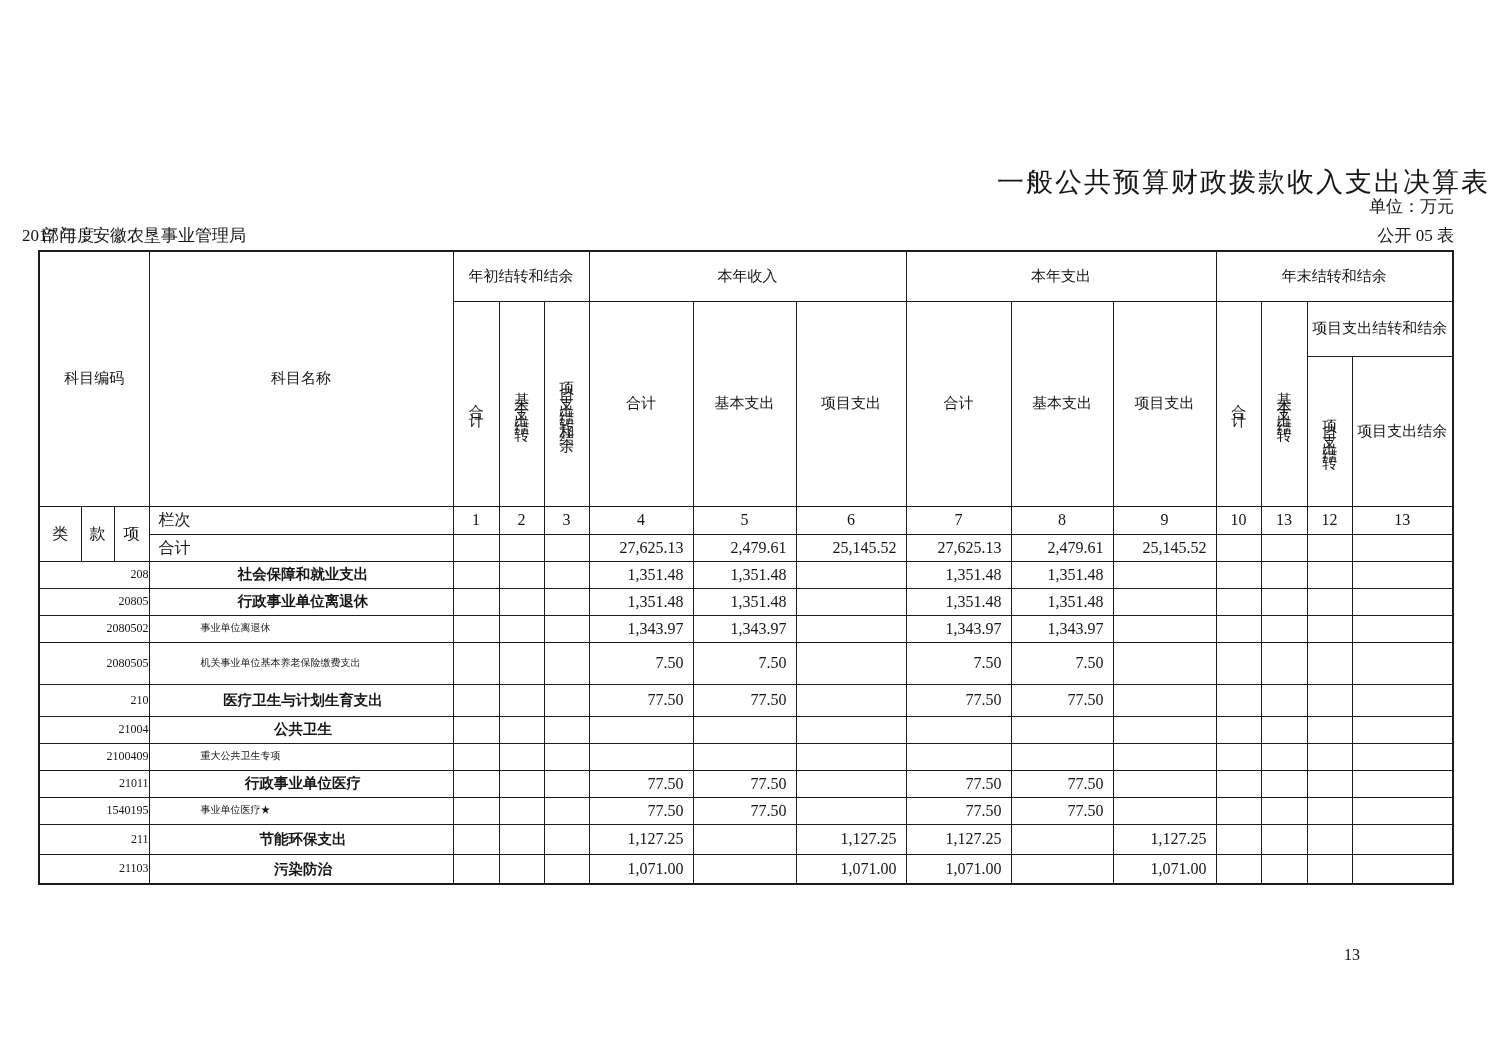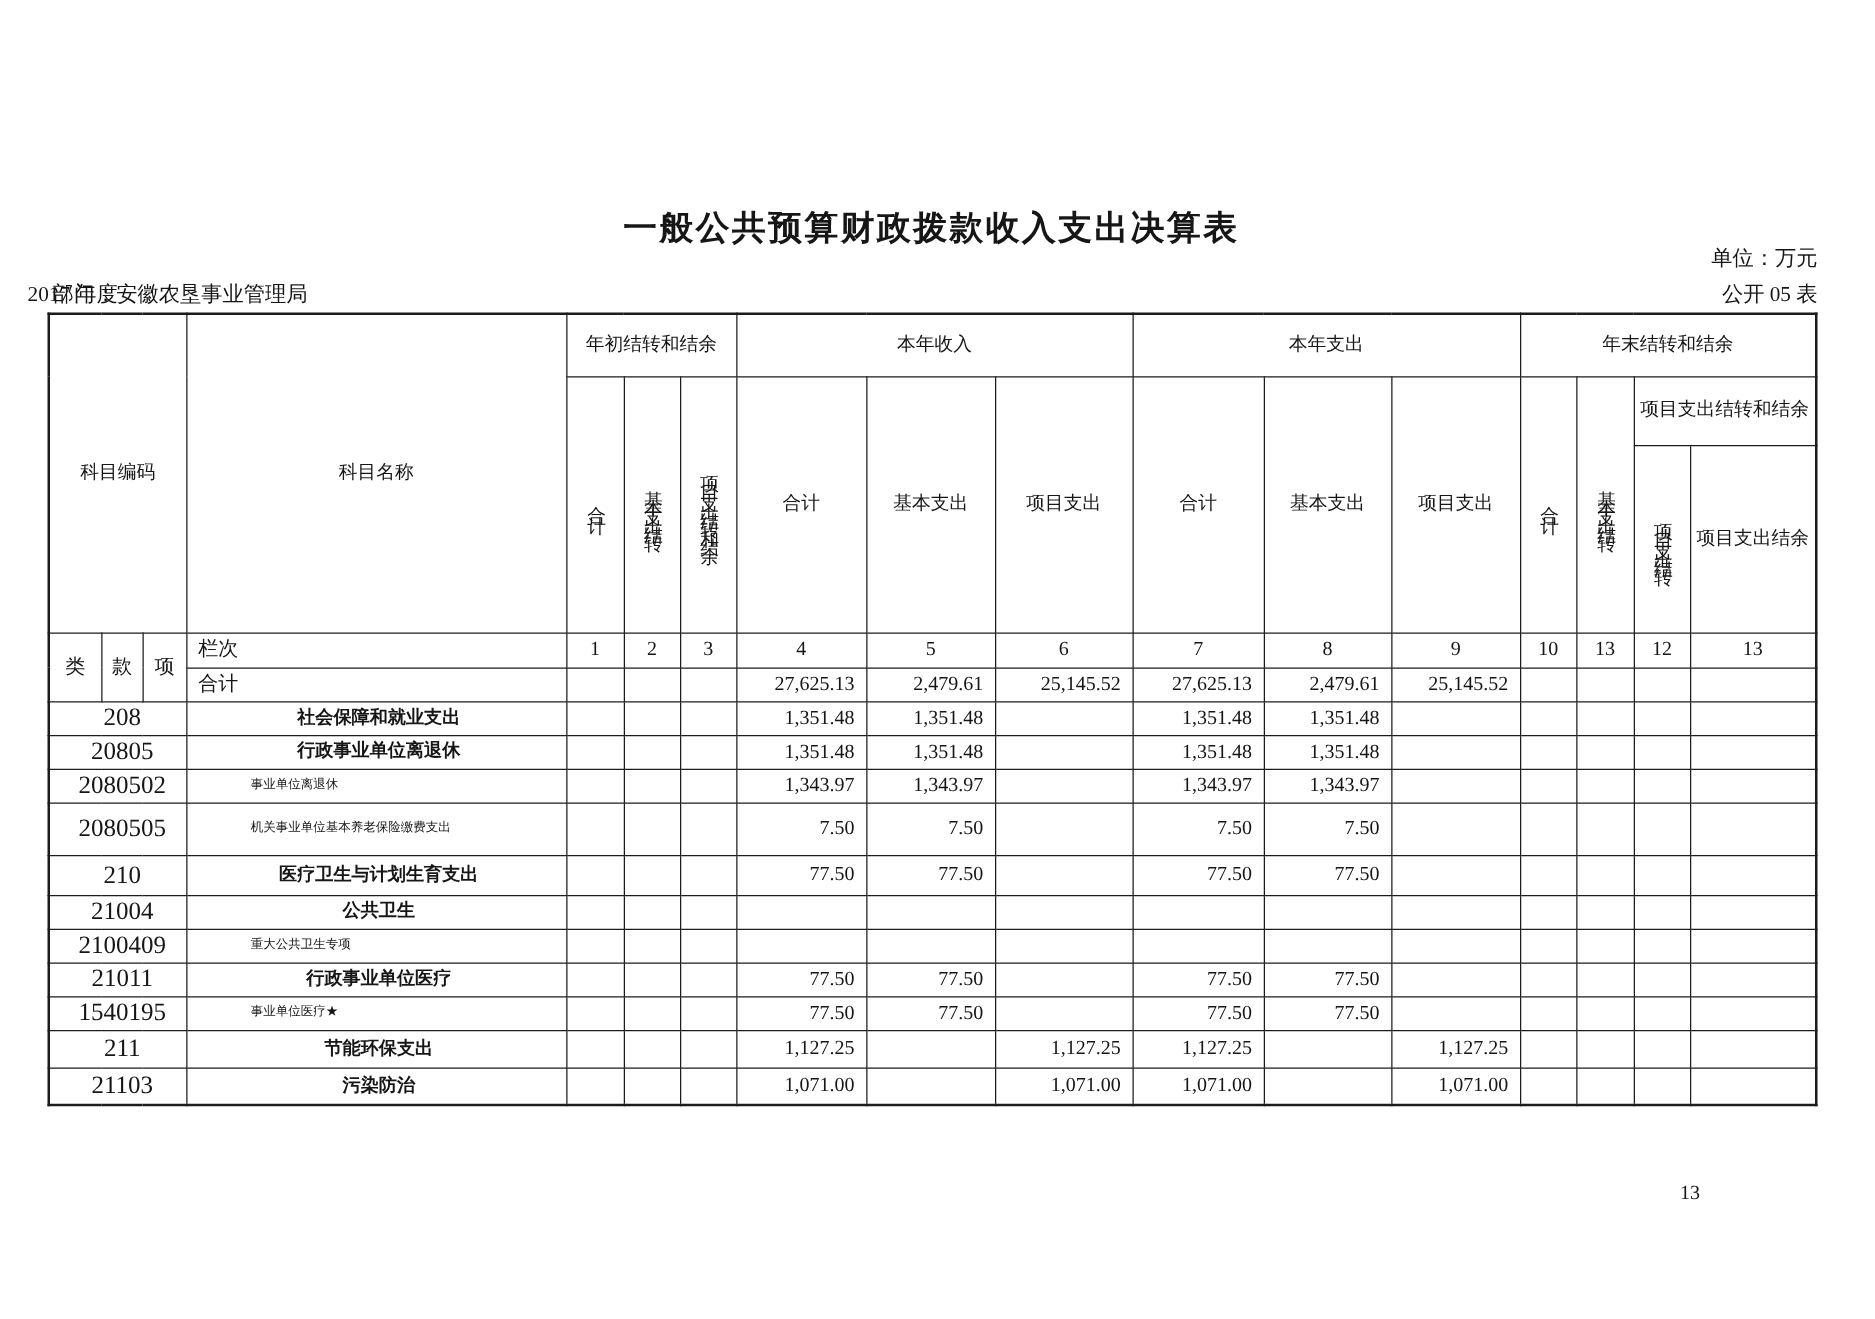--- a/index.html
+++ b/index.html
@@ -3,22 +3,22 @@
 <meta charset="utf-8">
 <style>
   html,body{margin:0;padding:0;}
   body{
     width:1500px;height:1055px;background:#ffffff;position:relative;
     font-family:"Liberation Serif", serif;color:#161616;
     -webkit-font-smoothing:antialiased;
   }
   .sheet{position:absolute;inset:0;}
   .title{
-    position:absolute;top:164px;left:0;width:1490px;text-align:center;
-    font-family:"Liberation Sans", sans-serif;font-weight:bold;
+    position:absolute;top:164px;left:0;width:1490px;text-align:right;
+    font-family:"Liberation Sans", sans-serif;font-weight:normal;
     font-size:27px;letter-spacing:2px;
   }
   .unit-label{position:absolute;top:195px;right:46px;font-size:17px;}
   .dept-label{position:absolute;top:224px;left:42px;font-size:17px;}
   .year-label{position:absolute;top:224px;left:0;width:1490px;text-align:left;font-size:17px;padding-left:22px;}
   .sheetno-label{position:absolute;top:224px;right:46px;font-size:17px;}
   .page-num{position:absolute;top:946px;left:1344px;font-size:16px;}
 
   table.fin{
     position:absolute;left:38px;top:250px;width:1414px;
@@ -42,21 +42,21 @@
   }
   .v2{letter-spacing:9px;}
   
   tr.hA{height:50px;} tr.hB{height:55px;} tr.hC{height:150px;}
   tr.hD{height:28px;} tr.hE{height:27px;}
   tbody tr{height:27px;}
   tr.tall{height:42px;}
   tr.h30{height:30px;}
   tr.h32{height:32px;}
   
-  td.code{text-align:center;padding-left:7px;font-size:20px;margin-top:36px;}
+  td.code{text-align:right;padding-left:7px;font-size:12px;margin-top:36px;}
   td.name{text-align:left;padding-left:9px;padding-right:5px;font-size:10px;}
   td.name.indent{text-indent:42px;}
   tr.cat td.name{font-weight:bold;font-size:14.5px;text-align:center;}
   td.num{text-align:right;padding-right:9px;font-size:16px;}
   td.colnum{text-align:center;font-size:16px;}
   td.kkx{text-align:center;font-size:16px;}
   td.lanci{text-align:left;padding-left:9px;font-size:16px;}
 </style>
 </head>
 <body>

